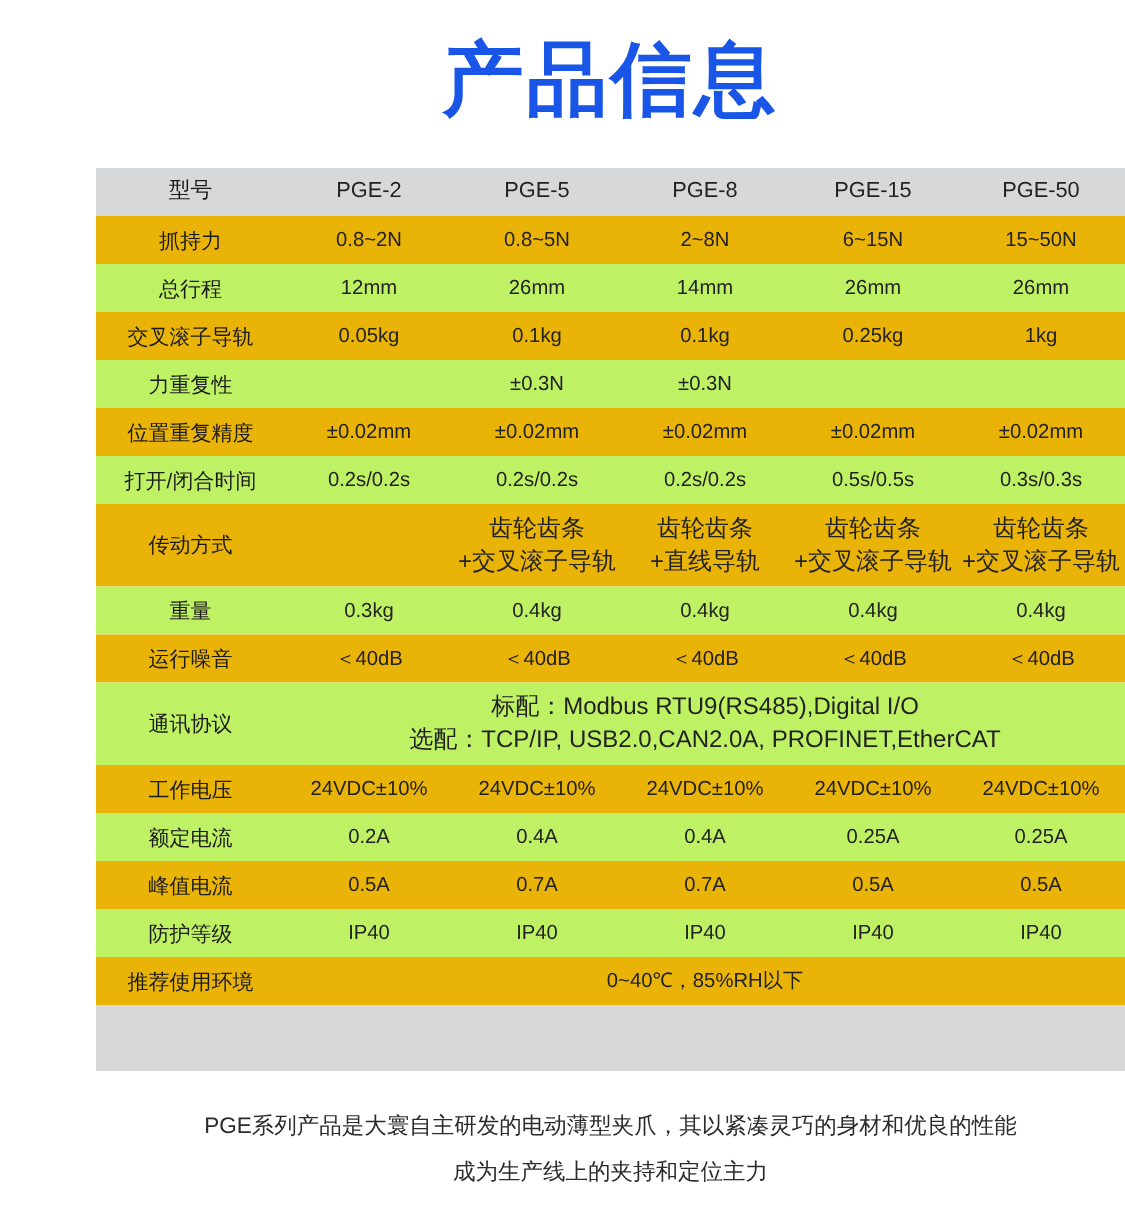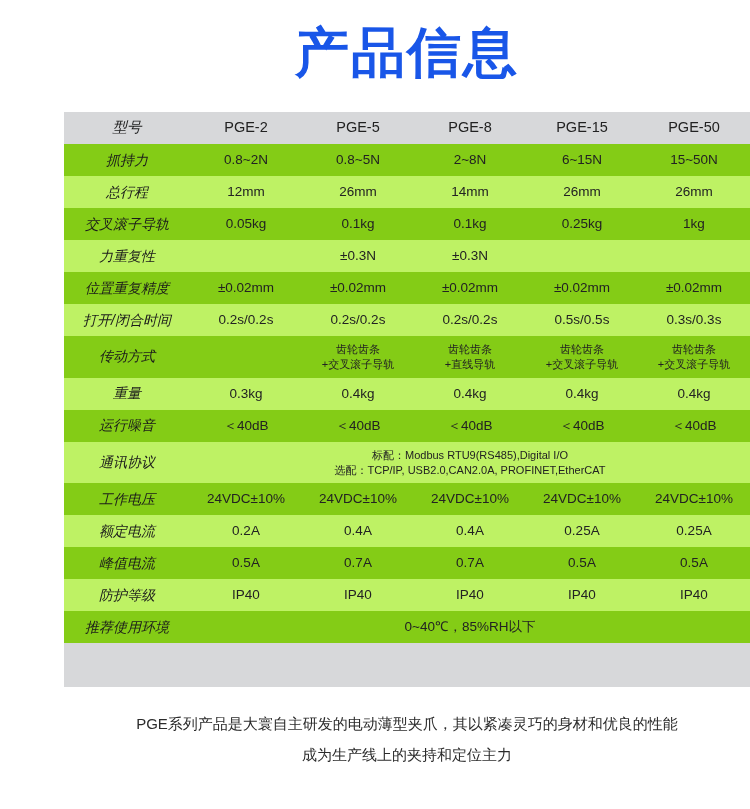--- a/index.html
+++ b/index.html
@@ -46,30 +46,29 @@
     vertical-align: middle;
     padding: 6px 2px;
     line-height: 1.35;
     height: 20px;
   }
   td.label {
     text-align: center;
     padding-right: 6px;
     font-size: 14px;
     color: #1b1b1b;
-    font-style: italic;
   }
   tr.odd td { background: #bef264; }
-  tr.even td { background: #84cc16; }
+  tr.even td { background: #eab308; }
   tr.head td {
     background: #d7d8da;
     font-size: 14.5px;
   }
   .small2 {
-    font-size: 11px;
+    font-size: 16px;
     line-height: 1.35;
     display: block;
   }
   .proto-cell {
     font-size: 11.5px;
     line-height: 1.6;
     padding: 4px 4px;
   }
   .footer-band {
     margin: 0 32px;

